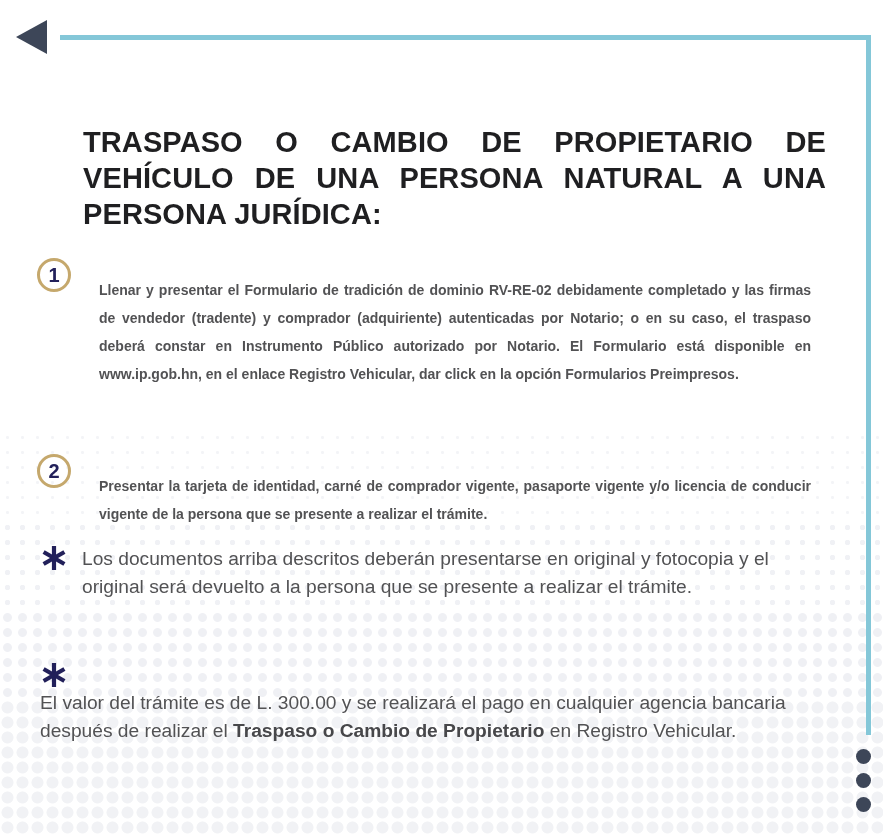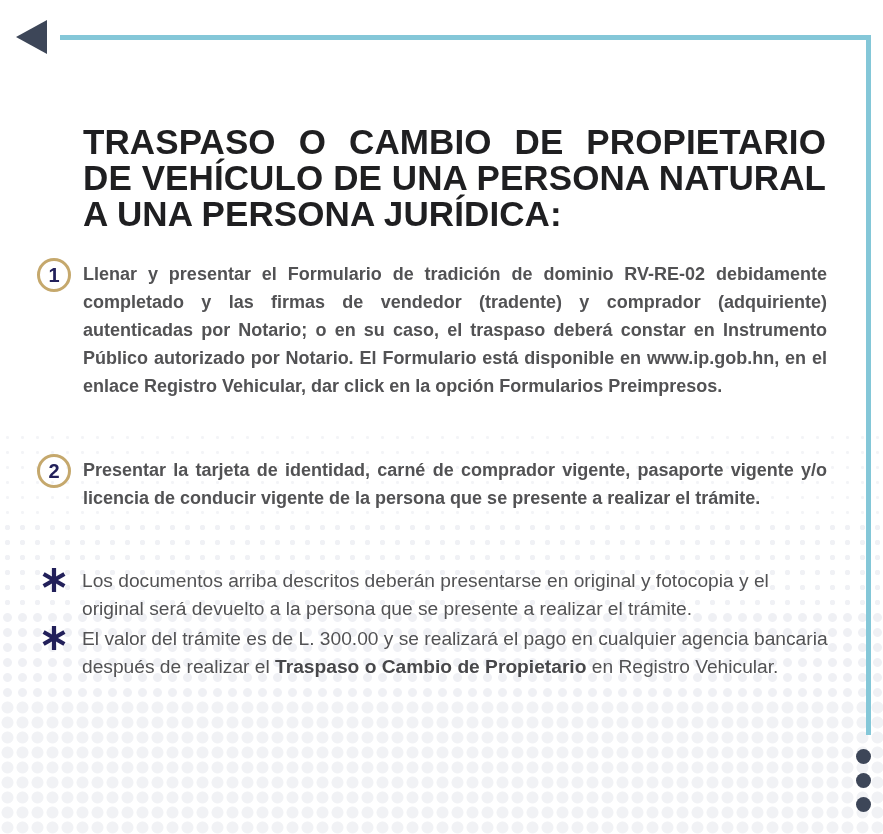--- a/index.html
+++ b/index.html
@@ -84,21 +84,21 @@
       border-radius: 50%;
       background: #3d4658;
     }
 
     .title {
       position: absolute;
       left: 83px;
       top: 124px;
       width: 743px;
       margin: 0;
-      font-size: 35px;
+      font-size: 29px;
       line-height: 36px;
       font-weight: bold;
       color: #1f1f21;
       text-align: justify;
       text-align-last: left;
       letter-spacing: 0.1px;
     }
 
     .step {
       position: absolute;
@@ -117,22 +117,22 @@
       font-weight: bold;
       font-size: 20px;
       line-height: 28px;
       text-align: center;
       margin-right: 12px;
       margin-top: -2px;
       box-sizing: content-box;
     }
     .step-text {
       flex: 1 1 auto;
-      margin: 0;
-      font-size: 18px;
+      margin: 16px;
+      font-size: 14px;
       line-height: 28px;
       font-weight: bold;
       color: #525254;
       text-align: justify;
     }
 
     .note {
       position: absolute;
       left: 40px;
       width: 788px;
@@ -179,32 +179,32 @@
 <div class="step" style="top:260px;">
   <div class="step-badge">1</div>
   <p class="step-text">Llenar y presentar el Formulario de tradición de dominio RV-RE-02 debidamente completado y las firmas de vendedor (tradente) y comprador (adquiriente) autenticadas por Notario; o en su caso, el traspaso deberá constar en Instrumento Público autorizado por Notario. El Formulario está disponible en www.ip.gob.hn, en el enlace Registro Vehicular, dar click en la opción Formularios Preimpresos.</p>
 </div>
 
 <div class="step" style="top:456px;">
   <div class="step-badge">2</div>
   <p class="step-text">Presentar la tarjeta de identidad, carné de comprador vigente, pasaporte vigente y/o licencia de conducir vigente de la persona que se presente a realizar el trámite.</p>
 </div>
 
-<div class="note" style="top:567px;">
+<div class="note" style="top:545px;">
   <svg class="note-icon" viewBox="0 0 28 28">
     <g stroke="#22205a" stroke-width="4.2" stroke-linecap="butt">
       <line x1="14" y1="2" x2="14" y2="26"></line>
       <line x1="3.6" y1="8" x2="24.4" y2="20"></line>
       <line x1="3.6" y1="20" x2="24.4" y2="8"></line>
     </g>
   </svg>
   <p class="note-text">Los documentos arriba descritos deberán presentarse en original y fotocopia y el original será devuelto a la persona que se presente a realizar el trámite.</p>
 </div>
 
-<div class="note" style="top:625px;">
+<div class="note" style="top:662px;flex-direction:column;">
   <svg class="note-icon" viewBox="0 0 28 28">
     <g stroke="#22205a" stroke-width="4.2" stroke-linecap="butt">
       <line x1="14" y1="2" x2="14" y2="26"></line>
       <line x1="3.6" y1="8" x2="24.4" y2="20"></line>
       <line x1="3.6" y1="20" x2="24.4" y2="8"></line>
     </g>
   </svg>
   <p class="note-text"><span>El valor del trámite es de L. 300.00 y se realizará el pago en cualquier agencia bancaria después de realizar el </span><b>Traspaso o Cambio de Propietario</b><span> en Registro Vehicular.</span></p>
 </div>
 

